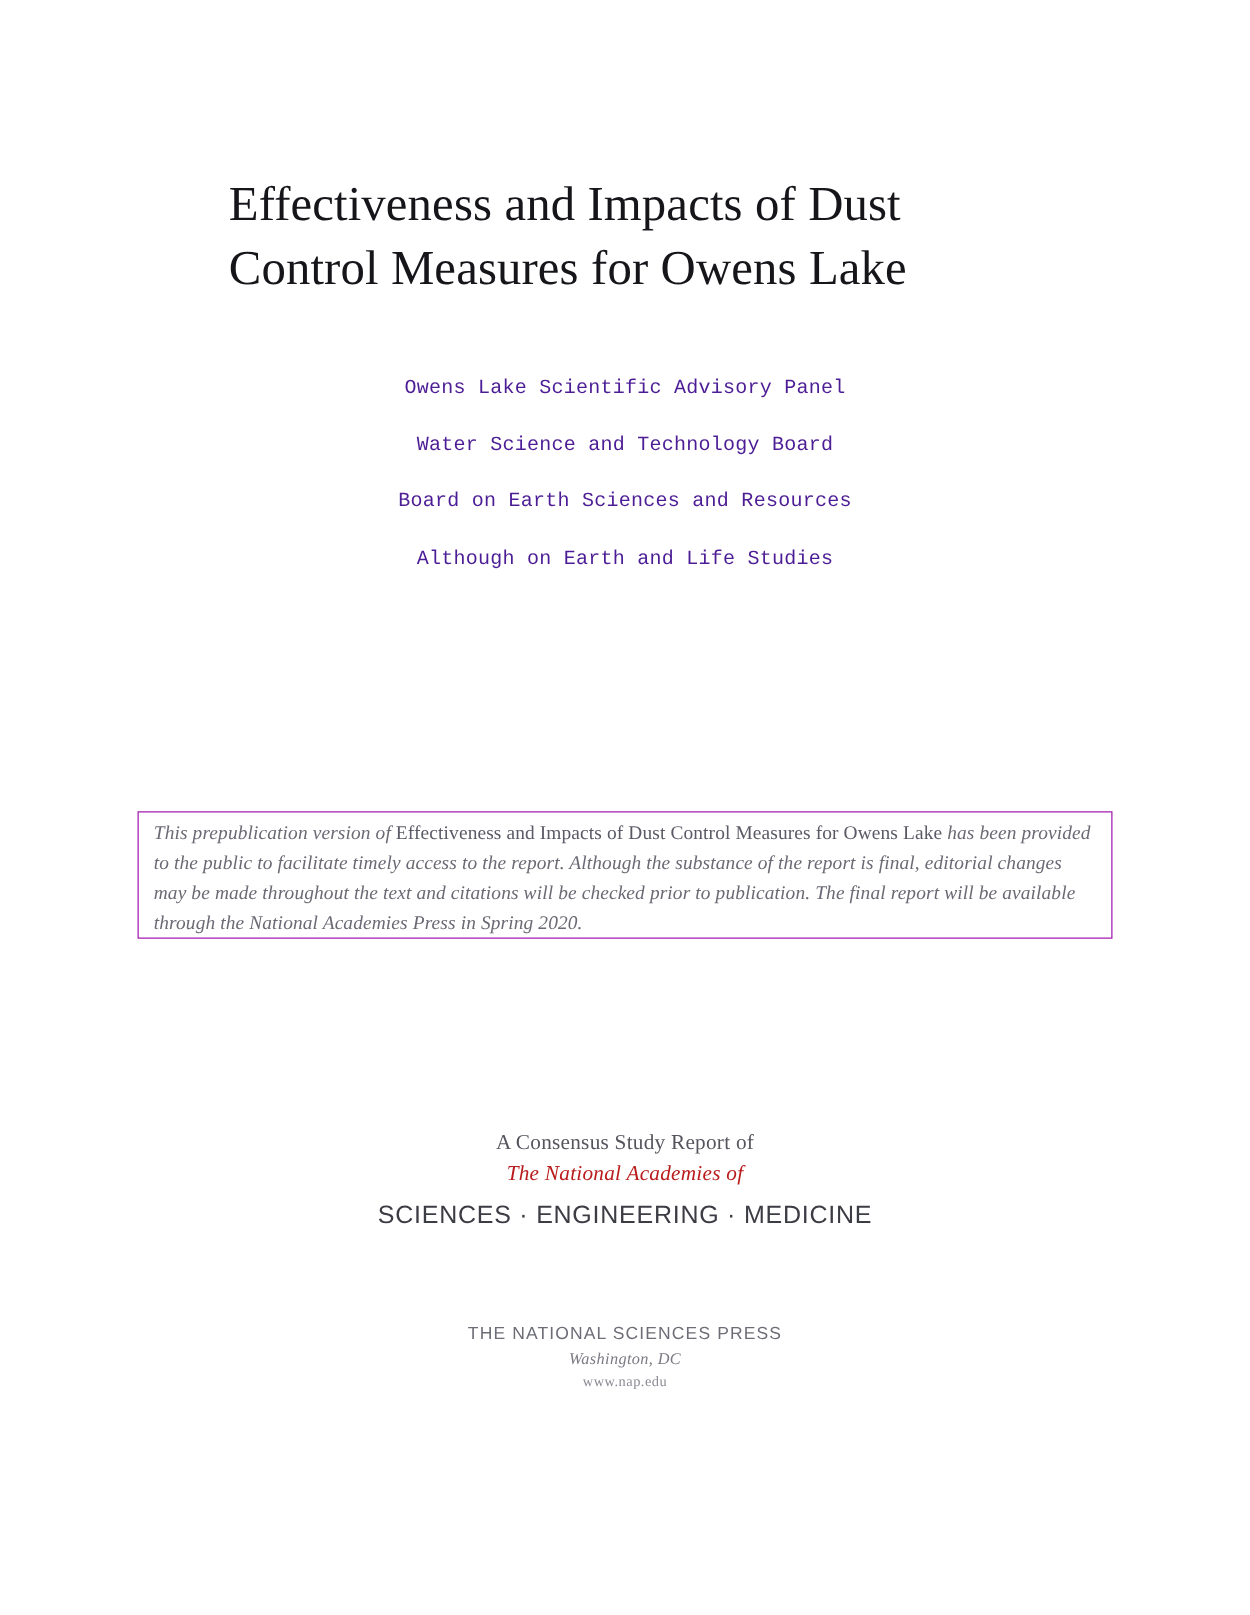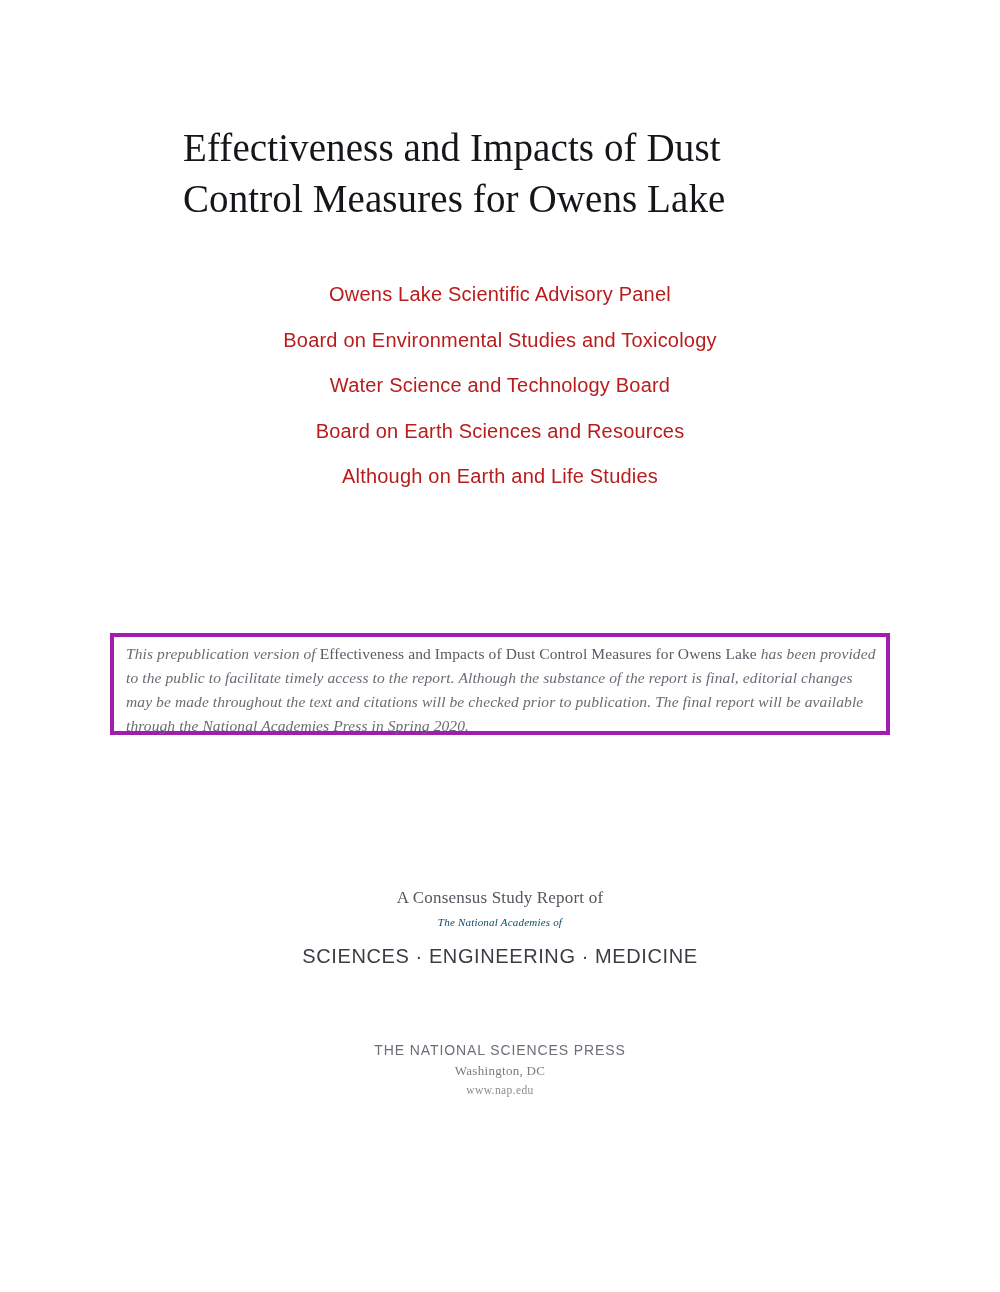--- a/index.html
+++ b/index.html
@@ -11,21 +11,21 @@
   body {
     font-family: "Liberation Serif", serif;
     color: #1a1a1a;
     -webkit-font-smoothing: antialiased;
   }
 
   .page {
     position: relative;
     width: 1000px;
     height: 1152px;
-    margin: 0 auto;
+    margin: 16px auto;
     background: #ffffff;
     overflow: hidden;
   }
 
   
   .title-block {
     position: absolute;
     left: 183px;
     top: 122px;
     width: 660px;
@@ -44,35 +44,35 @@
   
   .affiliations {
     position: absolute;
     left: 0;
     top: 272px;
     width: 1000px;
     text-align: center;
   }
 
   .affiliation-line {
-    font-family: Liberation Sans, sans-serif;
-    font-size: 20px;
+    font-family: Liberation Mono, monospace;
+    font-size: 16px;
     line-height: 45.5px;
-    color: #b91c1c;
+    color: #4c1d95;
     letter-spacing: 0.2px;
   }
 
   
   .notice-box {
     position: absolute;
     left: 110px;
     top: 633px;
     width: 780px;
     height: 102px;
-    border: 4px solid #a21caf;
+    border: 1px solid #a21caf;
     box-sizing: border-box;
     background: #ffffff;
   }
 
   .notice-text {
     position: absolute;
     left: 12px;
     top: 5px;
     right: 10px;
     font-family: "Liberation Serif", serif;
@@ -102,23 +102,23 @@
     font-family: "Liberation Serif", serif;
     font-size: 17px;
     line-height: 25px;
     color: #55555e;
     letter-spacing: 0.2px;
   }
 
   .consensus-line2 {
     font-family: "Liberation Serif", serif;
     font-style: italic;
-    font-size: 11px;
+    font-size: 17px;
     line-height: 25px;
-    color: #0c4a6e;
+    color: #b91c1c;
     letter-spacing: 0.2px;
   }
 
   .consensus-logo {
     font-family: "Liberation Sans", sans-serif;
     font-size: 20px;
     line-height: 38px;
     color: #3c3c45;
     letter-spacing: 0.6px;
     margin-top: 2px;
@@ -136,20 +136,21 @@
   .publisher-name {
     font-family: "Liberation Sans", sans-serif;
     font-size: 14px;
     line-height: 21px;
     color: #6d6d77;
     letter-spacing: 0.9px;
   }
 
   .publisher-city {
     font-family: "Liberation Serif", serif;
+    font-style: italic;
     font-size: 13px;
     line-height: 20px;
     color: #7a7a84;
     letter-spacing: 0.3px;
   }
 
   .publisher-url {
     font-family: "Liberation Serif", serif;
     font-size: 11.5px;
     line-height: 19px;
@@ -162,21 +163,20 @@
 
 <div class="page">
 
   <div class="title-block">
     <div class="title-line">Effectiveness and Impacts of Dust</div>
     <div class="title-line">Control Measures for Owens Lake</div>
   </div>
 
   <div class="affiliations">
     <div class="affiliation-line">Owens Lake Scientific Advisory Panel</div>
-    <div class="affiliation-line">Board on Environmental Studies and Toxicology</div>
     <div class="affiliation-line">Water Science and Technology Board</div>
     <div class="affiliation-line">Board on Earth Sciences and Resources</div>
     <div class="affiliation-line">Although on Earth and Life Studies</div>
   </div>
 
   <div class="notice-box">
     <div class="notice-text"><span>This prepublication version of </span><span class="work-title">Effectiveness and Impacts of Dust Control Measures for Owens Lake</span><span> has been provided to the public to facilitate timely access to the report. Although the substance of the report is final, editorial changes may be made throughout the text and citations will be checked prior to publication. The final report will be available through the National Academies Press in Spring 2020.</span></div>
   </div>
 
   <div class="consensus">

